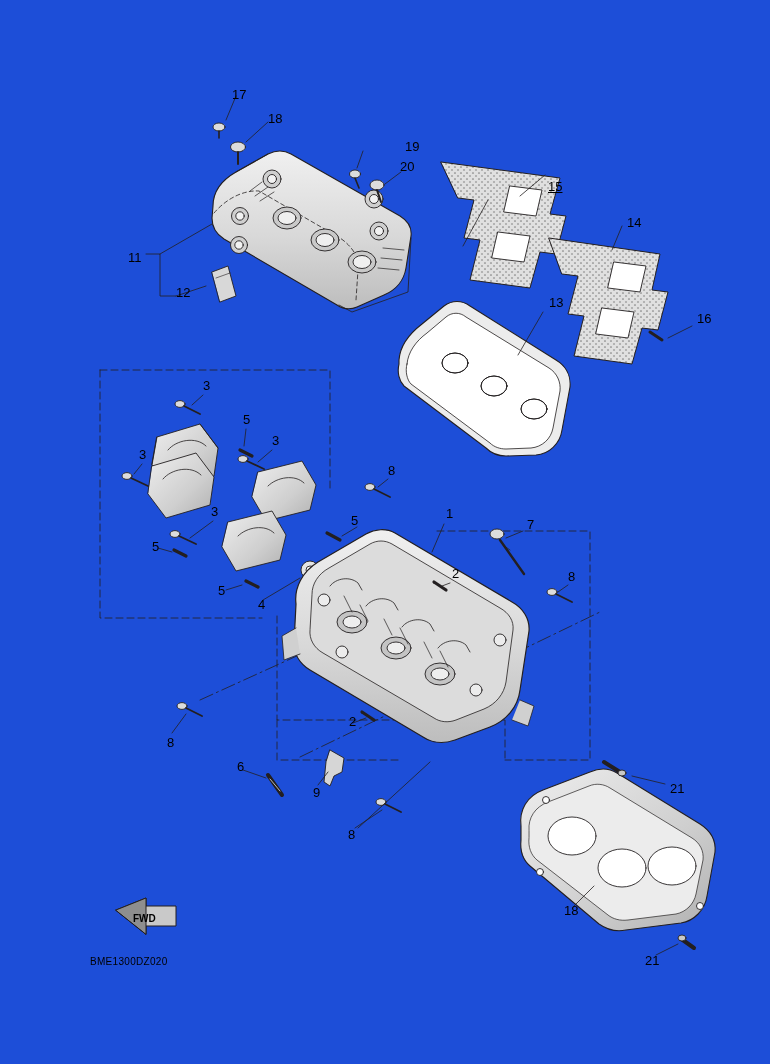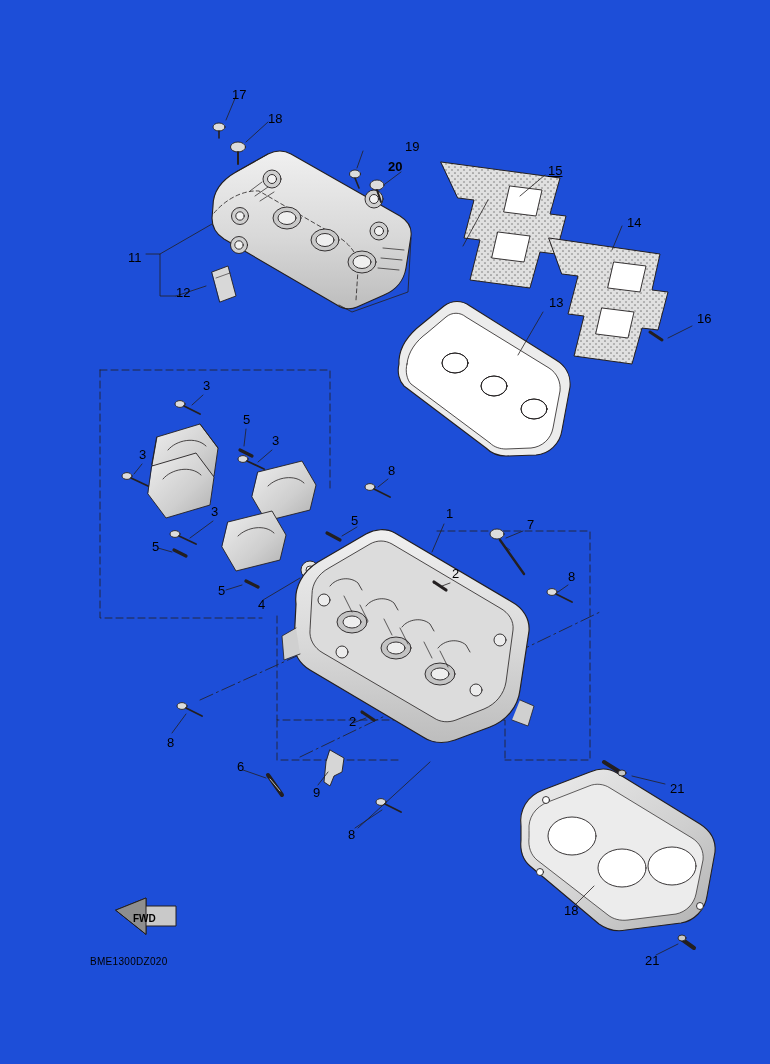--- a/index.html
+++ b/index.html
@@ -365,22 +365,22 @@
       <g>
         <path d="M116 910 L146 898 L146 906 L176 906 L176 926 L146 926 L146 934 Z" fill="#c9c9c9" stroke="#231f20" stroke-width="1"></path>
         <path d="M116 910 L146 898 L146 934 Z" fill="#8e8e8e" stroke="#231f20" stroke-width="1"></path>
       </g>
     </g>
   </svg>
 
   <div class="callout" style="left:232px; top:88px;">17</div>
   <div class="callout" style="left:268px; top:112px;">18</div>
   <div class="callout" style="left:361px; top:140px;margin-left:44px;">19</div>
-  <div class="callout" style="left:388px; top:160px;font-weight:bold;">20</div>
-  <div class="callout" style="left:548px; top:164px;text-decoration:underline;">15</div>
+  <div class="callout" style="left:400px; top:160px;">20</div>
+  <div class="callout" style="left:548px; top:180px;text-decoration:underline;">15</div>
   <div class="callout" style="left:627px; top:216px;">14</div>
   <div class="callout" style="left:128px; top:251px;">11</div>
   <div class="callout" style="left:176px; top:286px;">12</div>
   <div class="callout" style="left:549px; top:296px;">13</div>
   <div class="callout" style="left:697px; top:312px;">16</div>
   <div class="callout" style="left:203px; top:379px;">3</div>
   <div class="callout" style="left:243px; top:413px;">5</div>
   <div class="callout" style="left:272px; top:434px;">3</div>
   <div class="callout" style="left:139px; top:448px;">3</div>
   <div class="callout" style="left:388px; top:464px;">8</div>

